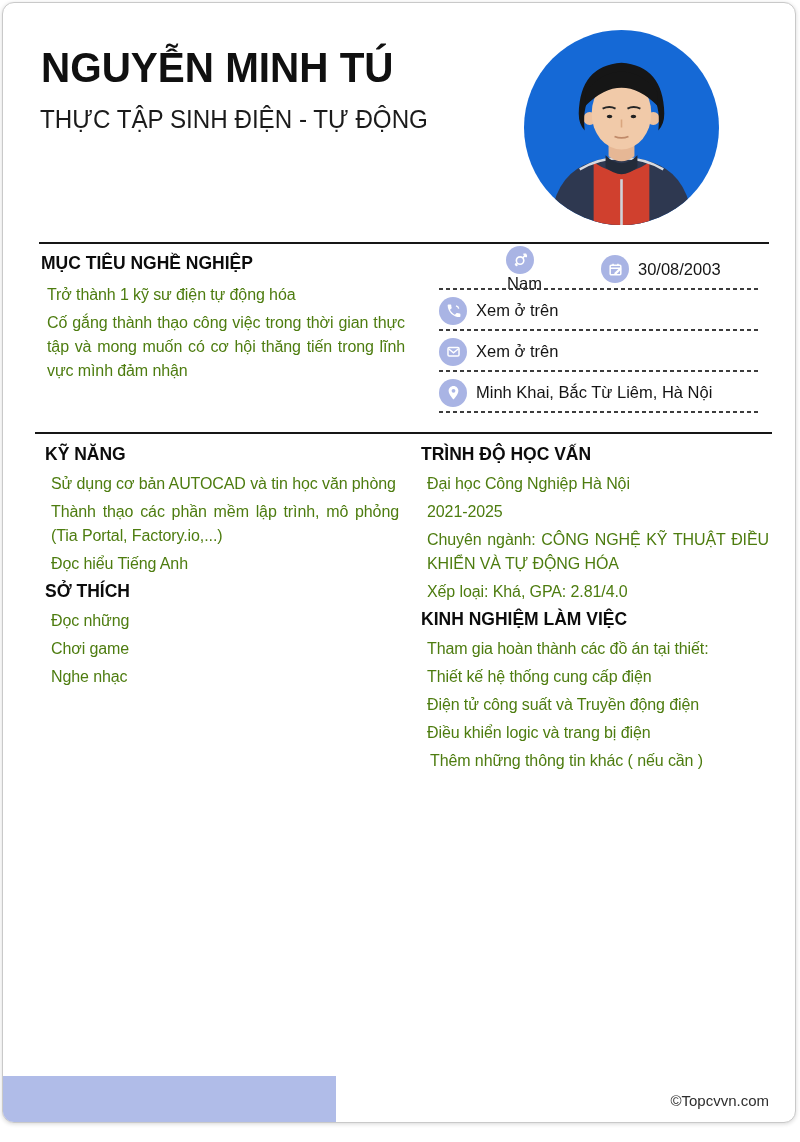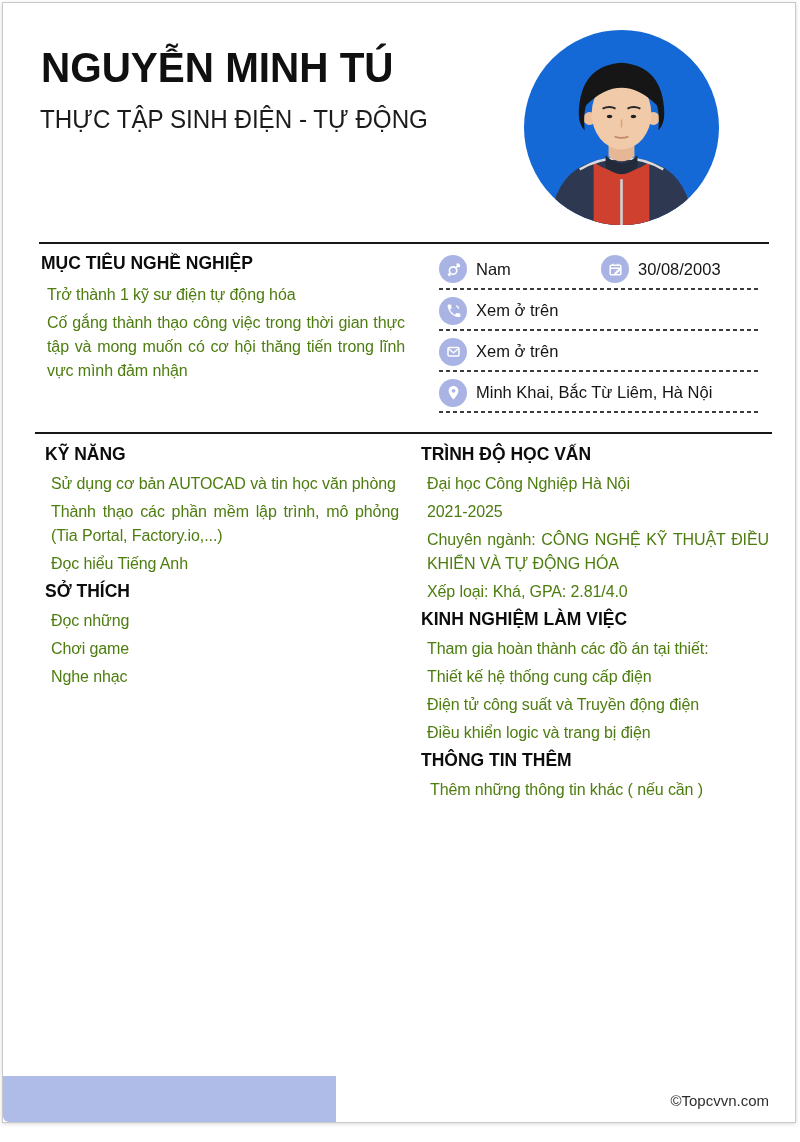--- a/index.html
+++ b/index.html
@@ -9,21 +9,21 @@
     background: #ffffff;
     font-family: "Liberation Sans", "DejaVu Sans", sans-serif;
     position: relative;
     -webkit-font-smoothing: antialiased;
   }
   .card {
     position: absolute; left: 2px; top: 2px;
     width: 794px; height: 1121px;
     background: #ffffff;
     border: 1px solid #c9c9c9;
-    border-radius: 0;
+    border-radius: 12px;
     box-shadow: 0 1px 4px rgba(0,0,0,.16);
     overflow: hidden;
   }
   
   .name {
     position: absolute; left: 38px; top: 40px;
     font-size: 43px; font-weight: 700; color: #101010;
     white-space: nowrap; letter-spacing: 0;
     transform: scaleX(.94); transform-origin: left center;
     margin: 0;
@@ -60,21 +60,21 @@
   .contact { position: absolute; left: 436px; top: 241px; width: 322px; }
   .contact-row {
     position: relative; display: flex; align-items: center; height: 41px;
   }
   .contact-row.first { height: 46px; padding-top: 4px; }
   .contact-row::after {
     content: ""; position: absolute; left: 0; right: 0; bottom: 0; height: 2px;
     background: repeating-linear-gradient(90deg, #3c3c3c 0 4px, transparent 4px 7px);
   }
   .cell { display: flex; align-items: center; }
-  .cell.first-col { width: 162px; }
+  .cell.first-col { width: 162px; flex-direction: column; }
   .icon-badge {
     width: 28px; height: 28px; border-radius: 50%;
     background: var(--accent, #a9b4e4);
     display: flex; align-items: center; justify-content: center;
     flex: 0 0 28px;
   }
   .contact-text { font-size: 16.5px; color: #151515; margin-left: 9px; white-space: nowrap; }
   
   .col-left  { position: absolute; left: 42px;  top: 440px; width: 358px; }
   .col-right { position: absolute; left: 418px; top: 440px; width: 352px; }
@@ -217,20 +217,19 @@
     <p class="body">2021-2025</p>
     <p class="body justify">Chuyên ngành: CÔNG NGHỆ KỸ THUẬT ĐIỀU KHIỂN VÀ TỰ ĐỘNG HÓA</p>
     <p class="body">Xếp loại: Khá, GPA: 2.81/4.0</p>
 
     <h3 class="section gap-top">KINH NGHIỆM LÀM VIỆC</h3>
     <p class="body">Tham gia hoàn thành các đồ án tại thiết:</p>
     <p class="body">Thiết kế hệ thống cung cấp điện</p>
     <p class="body">Điện tử công suất và Truyền động điện</p>
     <p class="body">Điều khiển logic và trang bị điện</p>
 
-    <h3 class="section gap-top">THÔNG TIN THÊM</h3>
     <p class="body" style="padding-left:5px">Thêm những thông tin khác ( nếu cần )</p>
   </div>
 
   <div class="footer-bar"></div>
   <div class="watermark">©Topcvvn.com</div>
 
 </div>
 
 </body></html>

